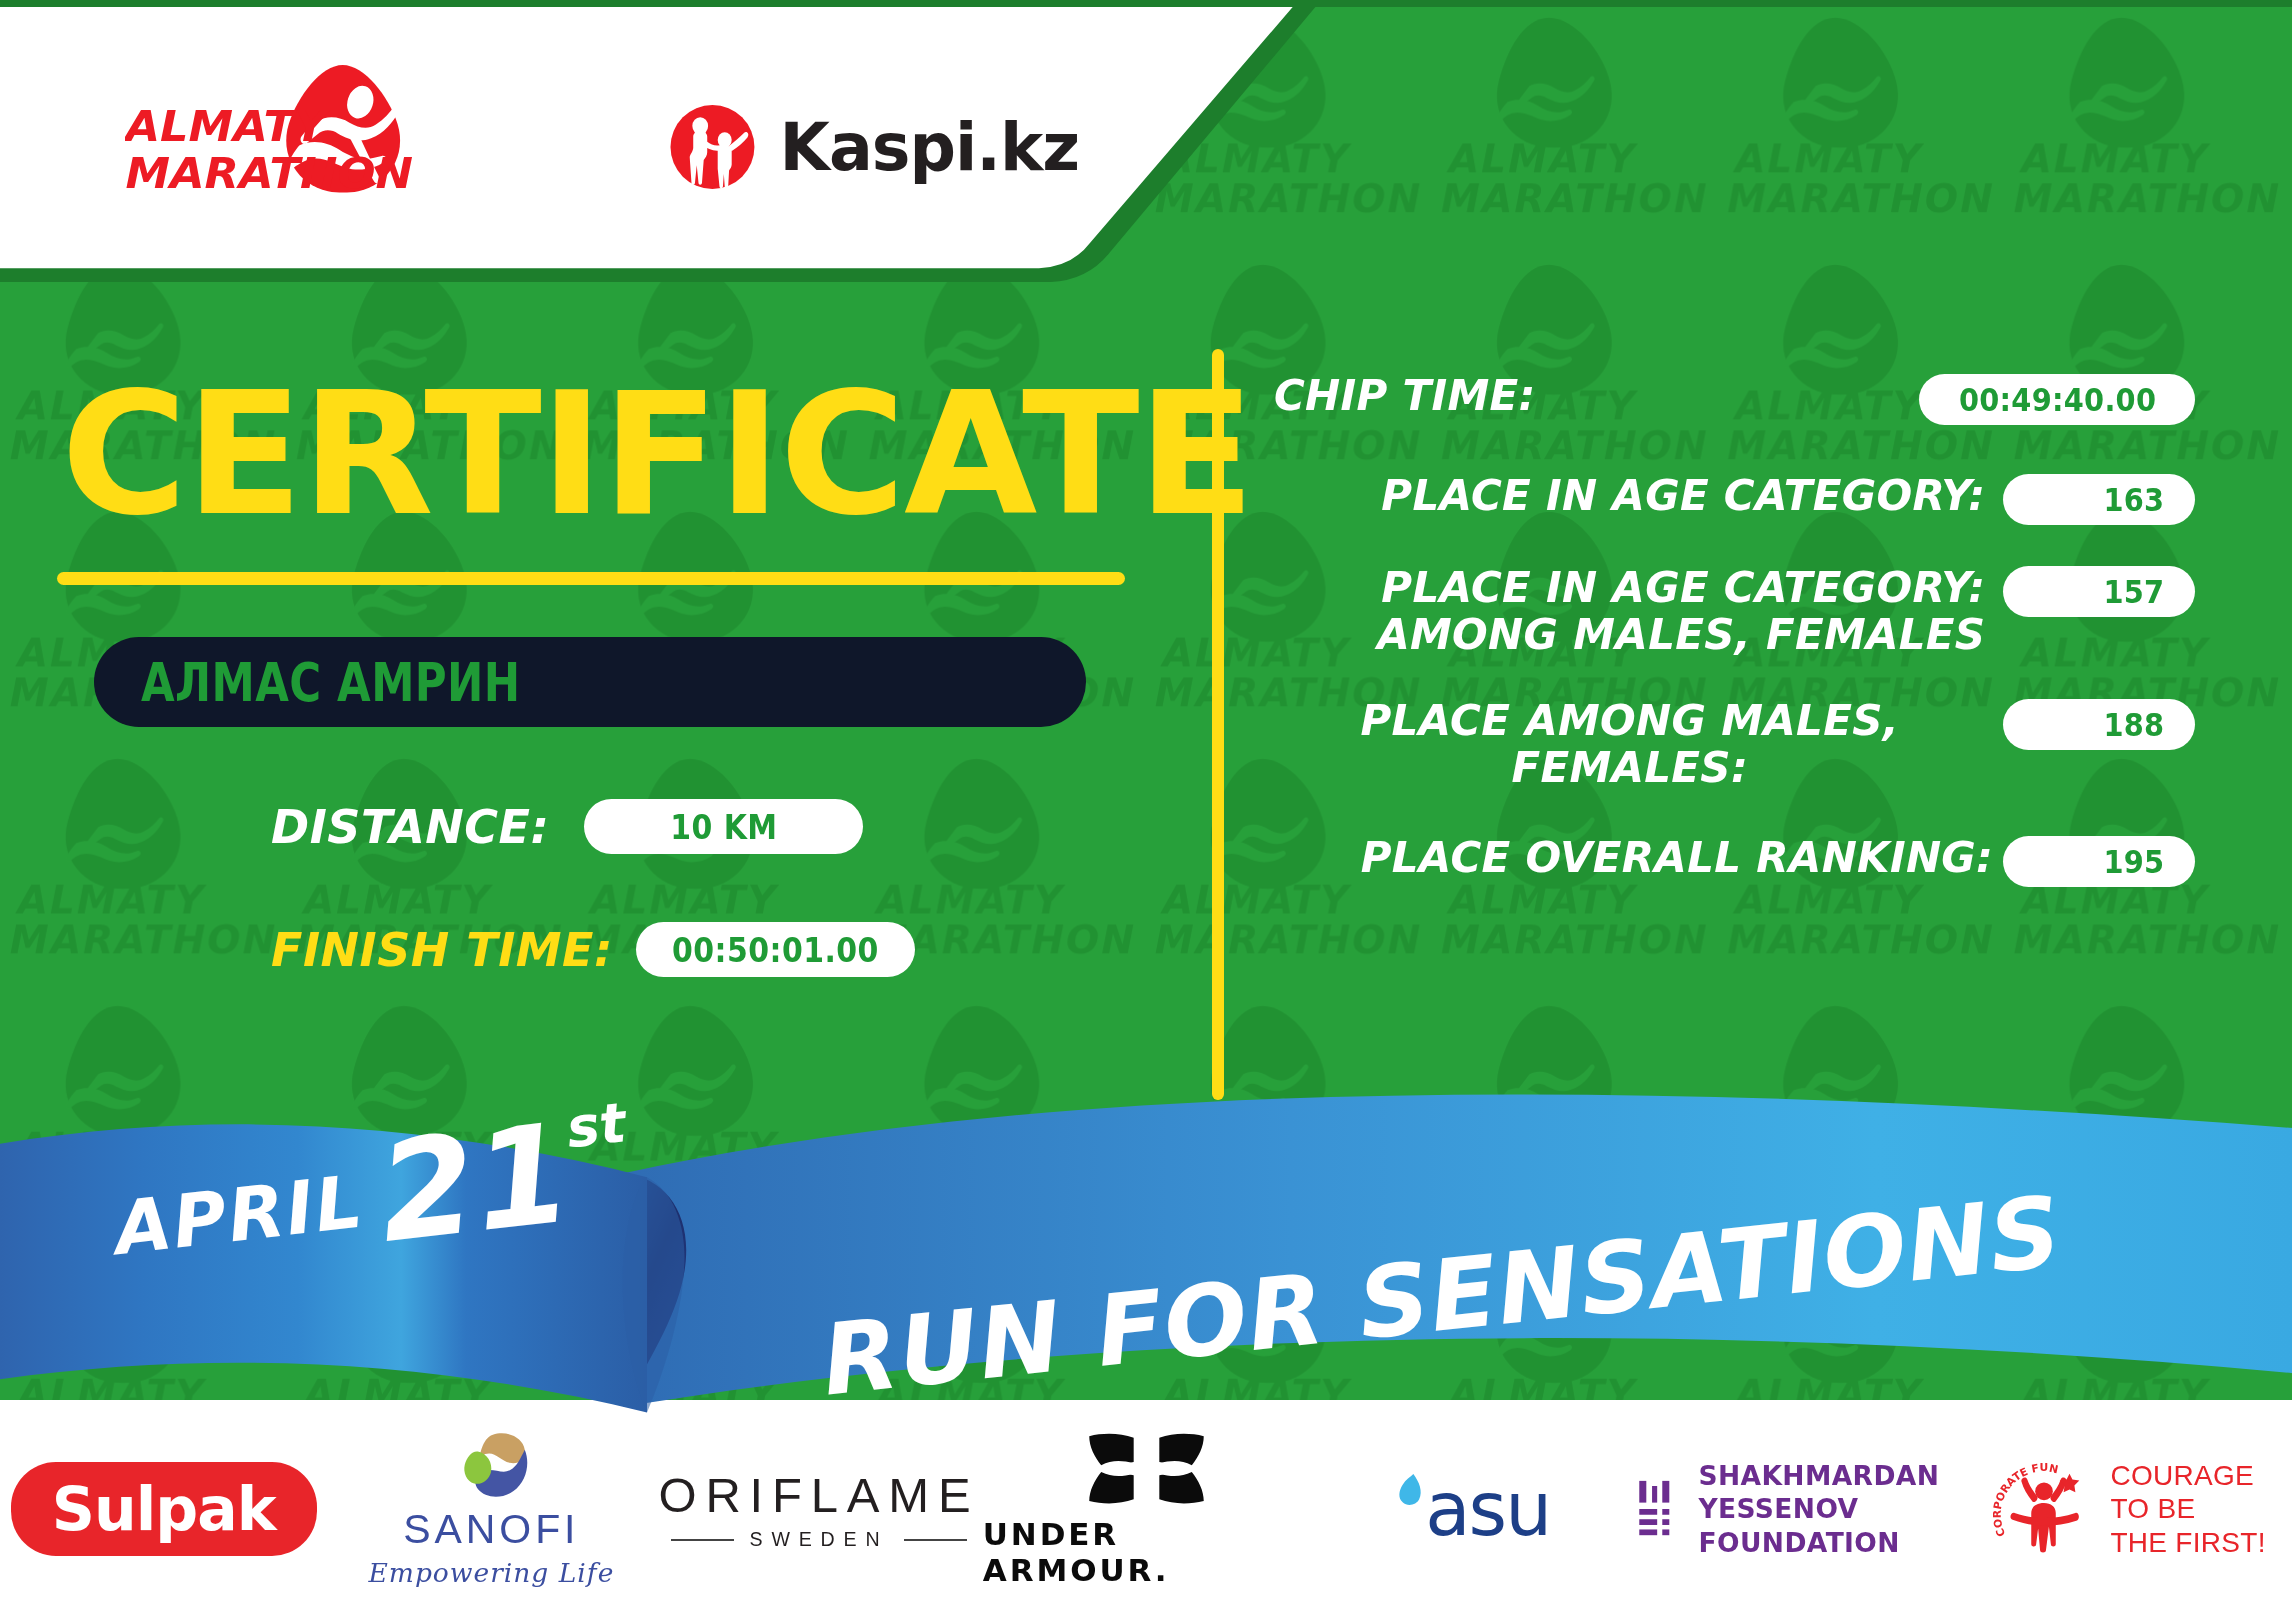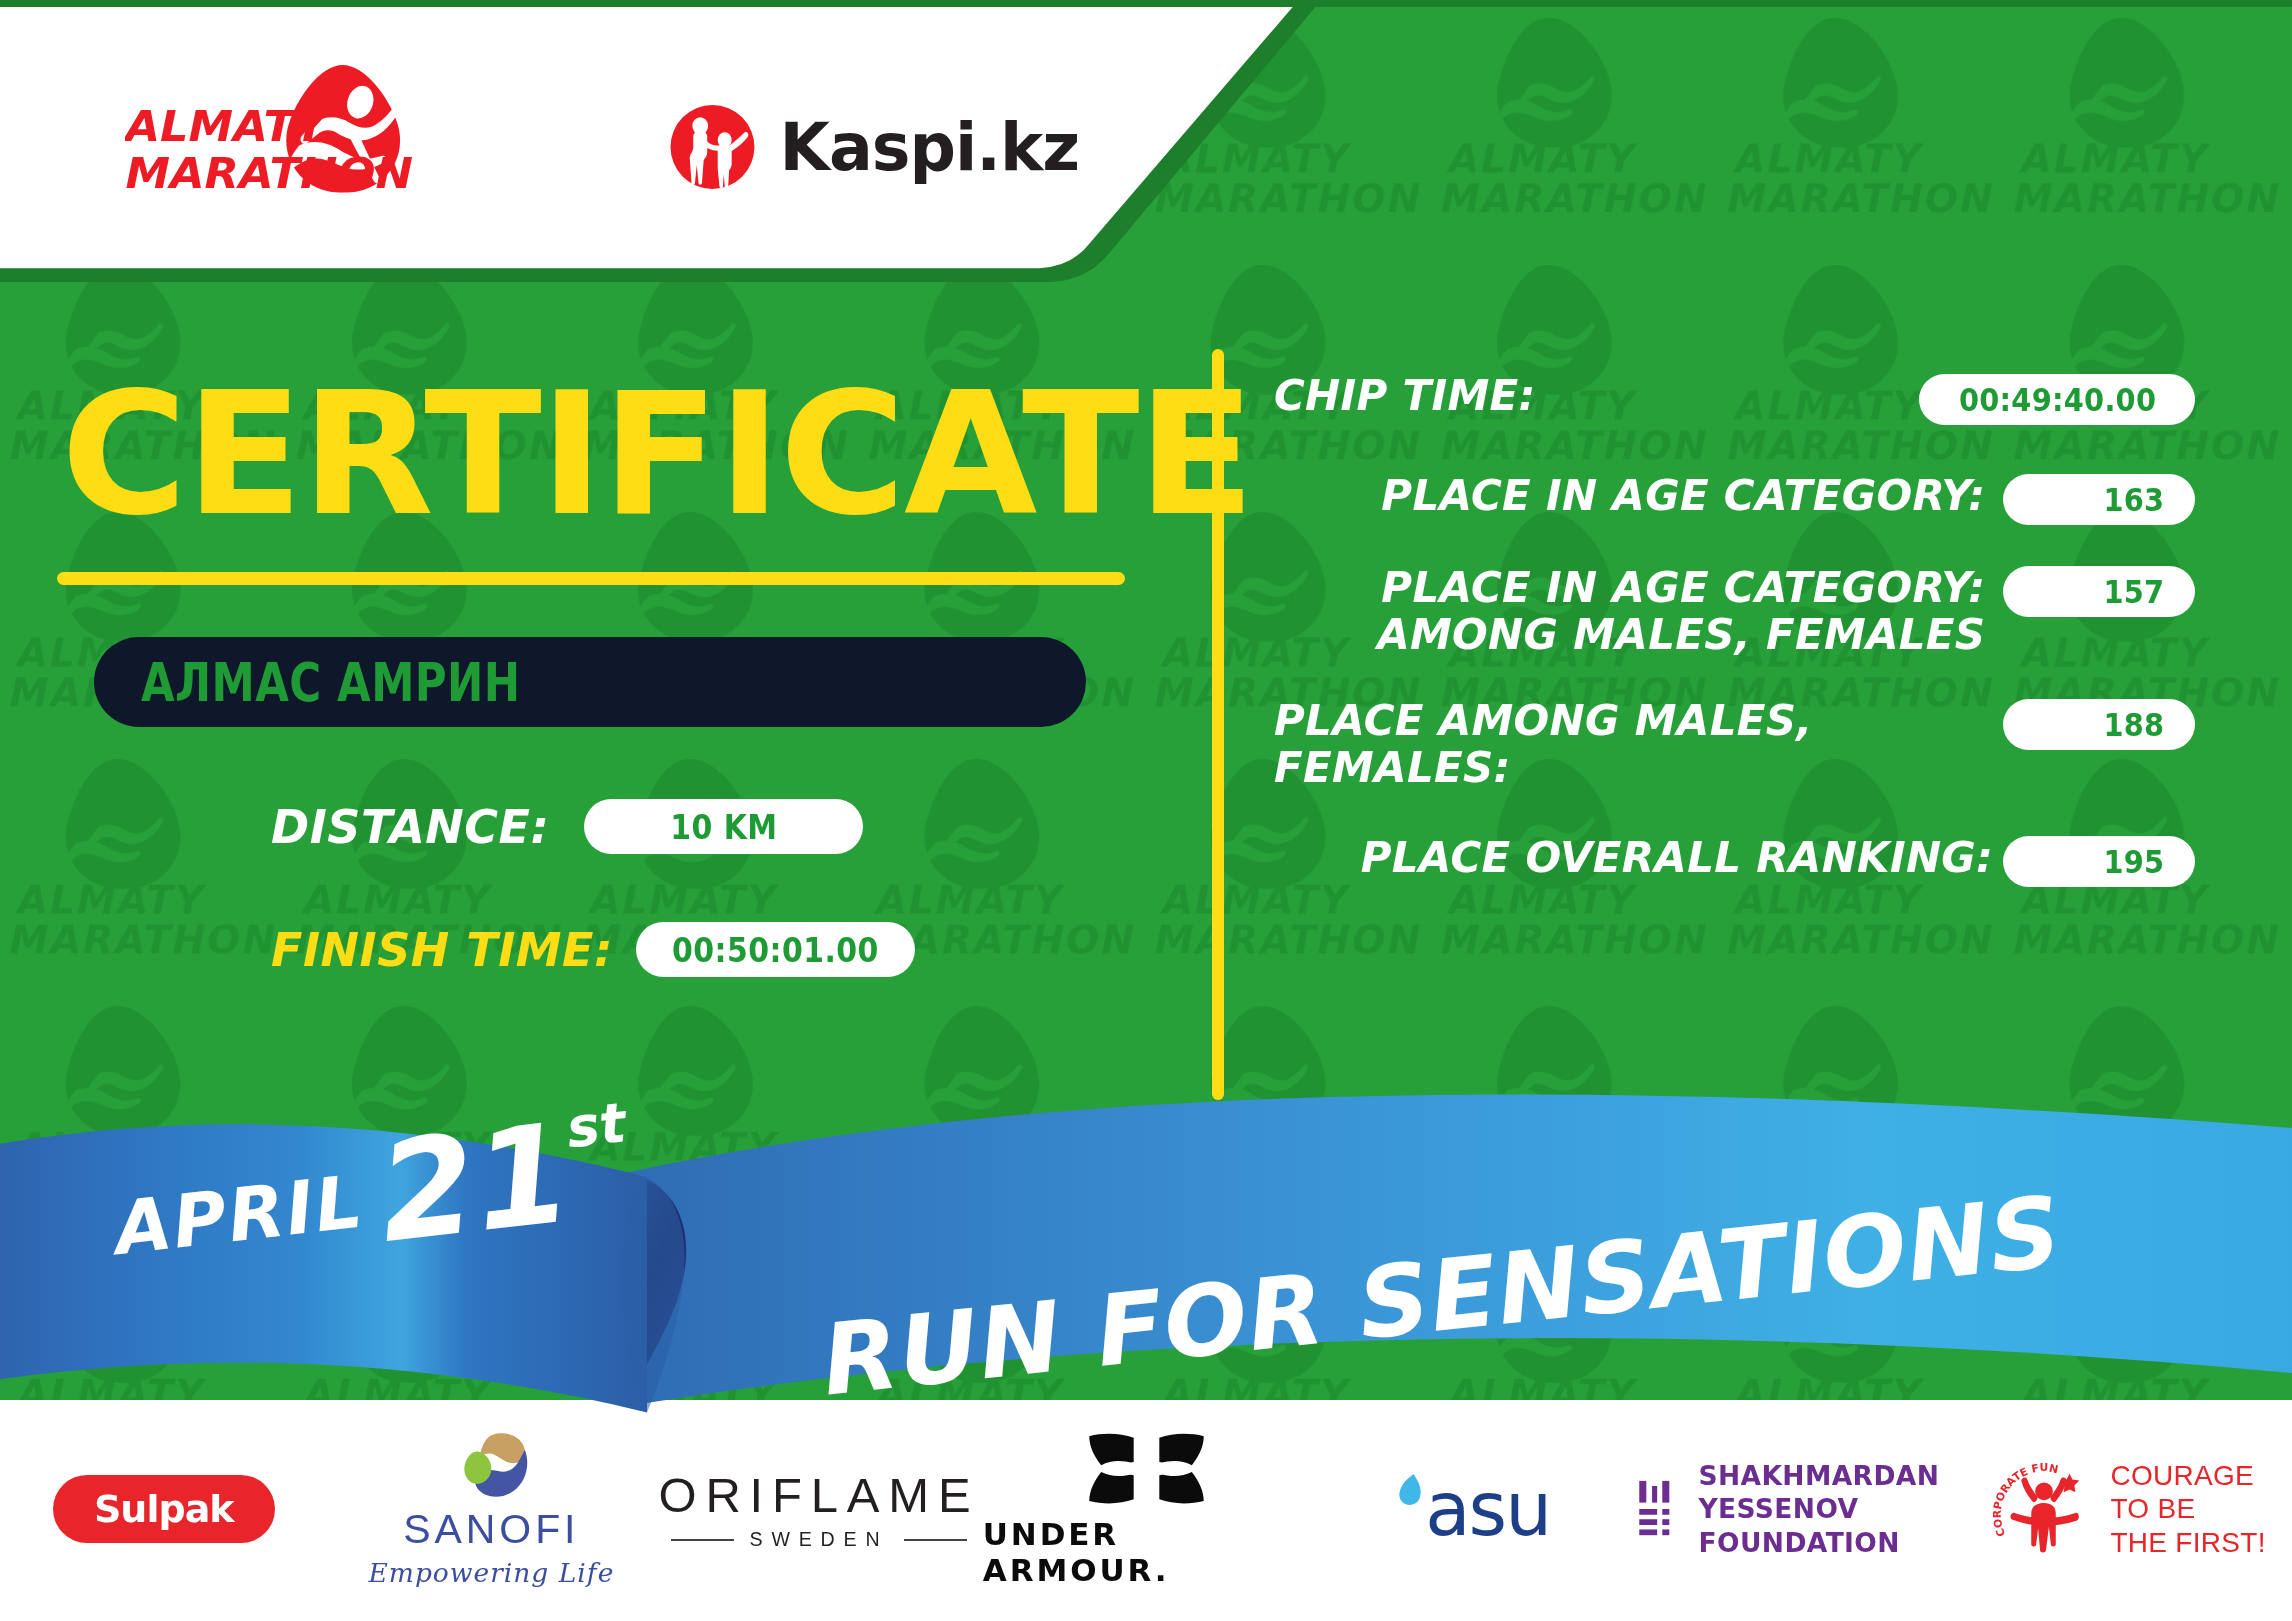--- a/index.html
+++ b/index.html
@@ -171,21 +171,21 @@
     flex:1 1 0; display:flex; align-items:center; justify-content:center;
     height:157px;
   }
 
   
   #sp-sulpak .pill{
     background:#e8252a; border-radius:45px; padding:11.8px 41px;
   }
   #sp-sulpak .word{
     font-family:"DejaVu Sans", sans-serif; font-weight:bold;
-    font-size:38px; color:#ffffff; letter-spacing:-1px;
+    font-size:60px; color:#ffffff; letter-spacing:-1px;
   }
   
   #sp-sanofi{ flex-direction:column; gap:3.9px; }
   #sp-sanofi .word{
     font-family:"Liberation Sans", sans-serif; font-weight:normal;
     font-size:41px; color:#3b4ea0; letter-spacing:3.9px;
   }
   #sp-sanofi .tag{
     font-family:"DejaVu Serif", serif; font-style:italic;
     font-size:26.5px; color:#3b4ea0; letter-spacing:1px;
@@ -325,21 +325,21 @@
     <span class="stat-label two-line">
       <span>PLACE IN AGE CATEGORY:</span><br>
       <span>AMONG MALES, FEMALES</span>
     </span>
     <span class="stat-pill">
       <span class="stat-val">157</span>
     </span>
   </div>
 
   <div class="stat-row" id="stat-3">
-    <span class="stat-label two-line" style="text-align:left;">
+    <span class="stat-label two-line" style="text-align:center;">
       <span>PLACE AMONG MALES,</span><br>
       <span>FEMALES:</span>
     </span>
     <span class="stat-pill">
       <span class="stat-val">188</span>
     </span>
   </div>
 
   <div class="stat-row" id="stat-4">
     <span class="stat-label">PLACE OVERALL RANKING:</span>

